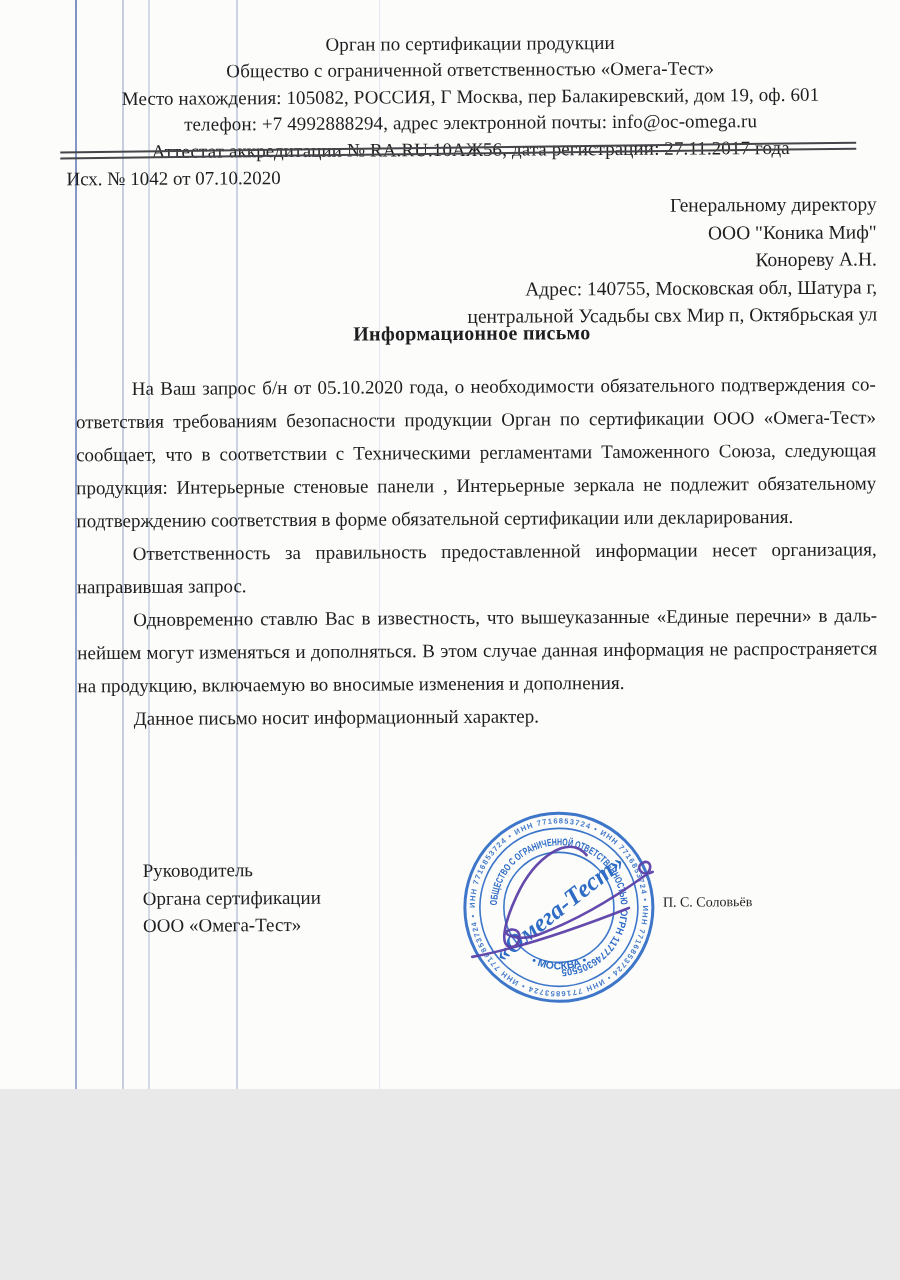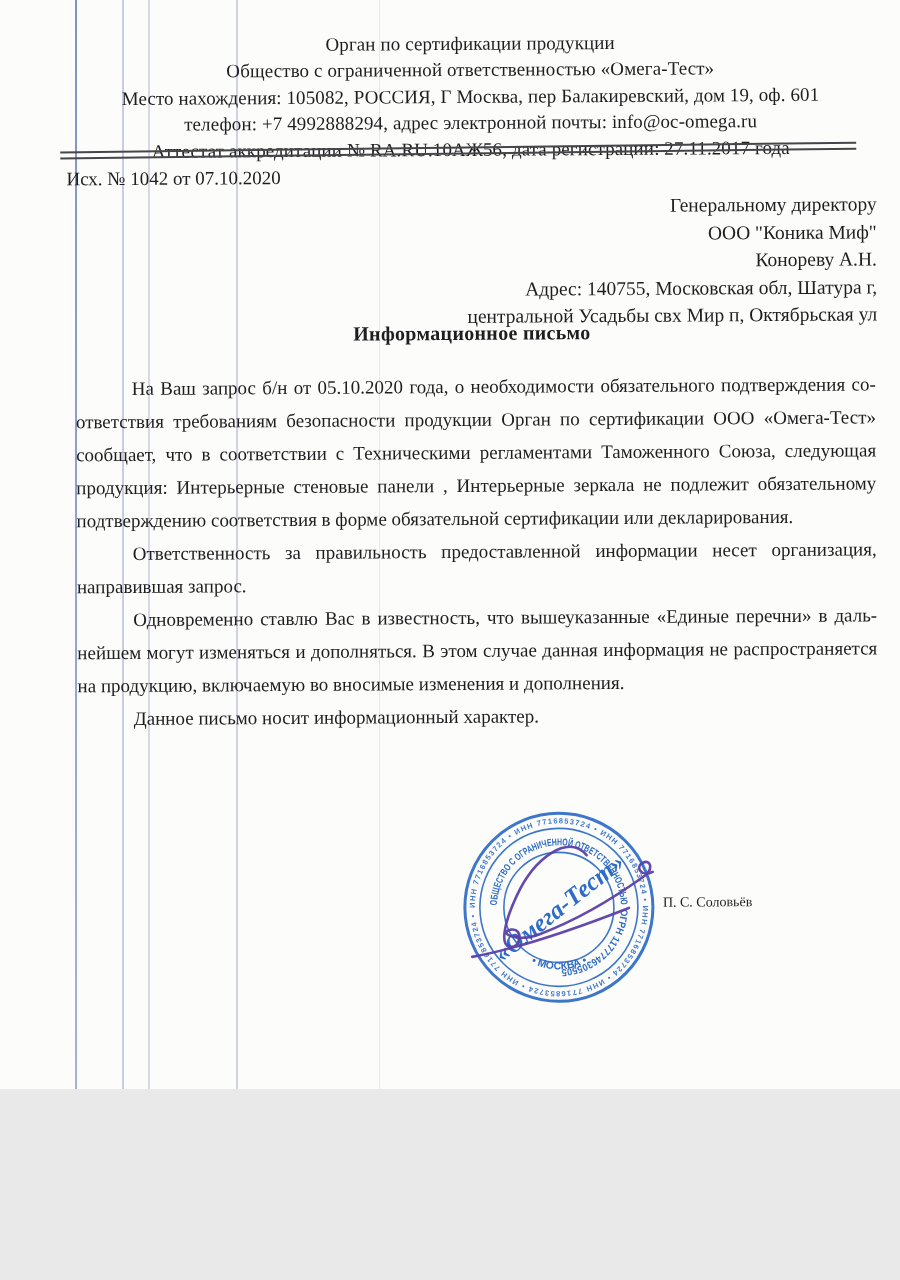--- a/index.html
+++ b/index.html
@@ -117,20 +117,25 @@
         <div class="bline">продукция: Интерьерные стеновые панели , Интерьерные зеркала не подлежит обязательному</div>
         <div class="bline last">подтверждению соответствия в форме обязательной сертификации или декларирования.</div>
         <div class="bline indent">Ответственность за правильность предоставленной информации несет организация,</div>
         <div class="bline last">направившая запрос.</div>
         <div class="bline indent">Одновременно ставлю Вас в известность, что вышеуказанные «Единые перечни» в даль-</div>
         <div class="bline">нейшем могут изменяться и дополняться. В этом случае данная информация не распространяется</div>
         <div class="bline last">на продукцию, включаемую во вносимые изменения и дополнения.</div>
         <div class="bline indent last">Данное письмо носит информационный характер.</div>
       </div>
 
+    <div class="sig-block">
+        <div class="sg-line">Руководитель</div>
+        <div class="sg-line">Органа сертификации</div>
+        <div class="sg-line">ООО «Омега-Тест»</div>
+      </div>
 
     <div class="stamp-wrap">
       <svg width="224" height="224" viewBox="0 0 224 224">
         <defs>
           <path id="ringFull" d="M28,112 A84,84 0 1,1 196,112 A84,84 0 1,1 28,112"></path>
           <path id="midTop" d="M50,112 A62,62 0 0,1 174,112"></path>
           <path id="midRight" d="M174,112 A62,62 0 0,1 112,174"></path>
           <path id="midBottom" d="M50,112 A62,62 0 0,0 174,112"></path>
         </defs>
         <g fill="none" stroke="var(--stamp)" opacity="0.92">

